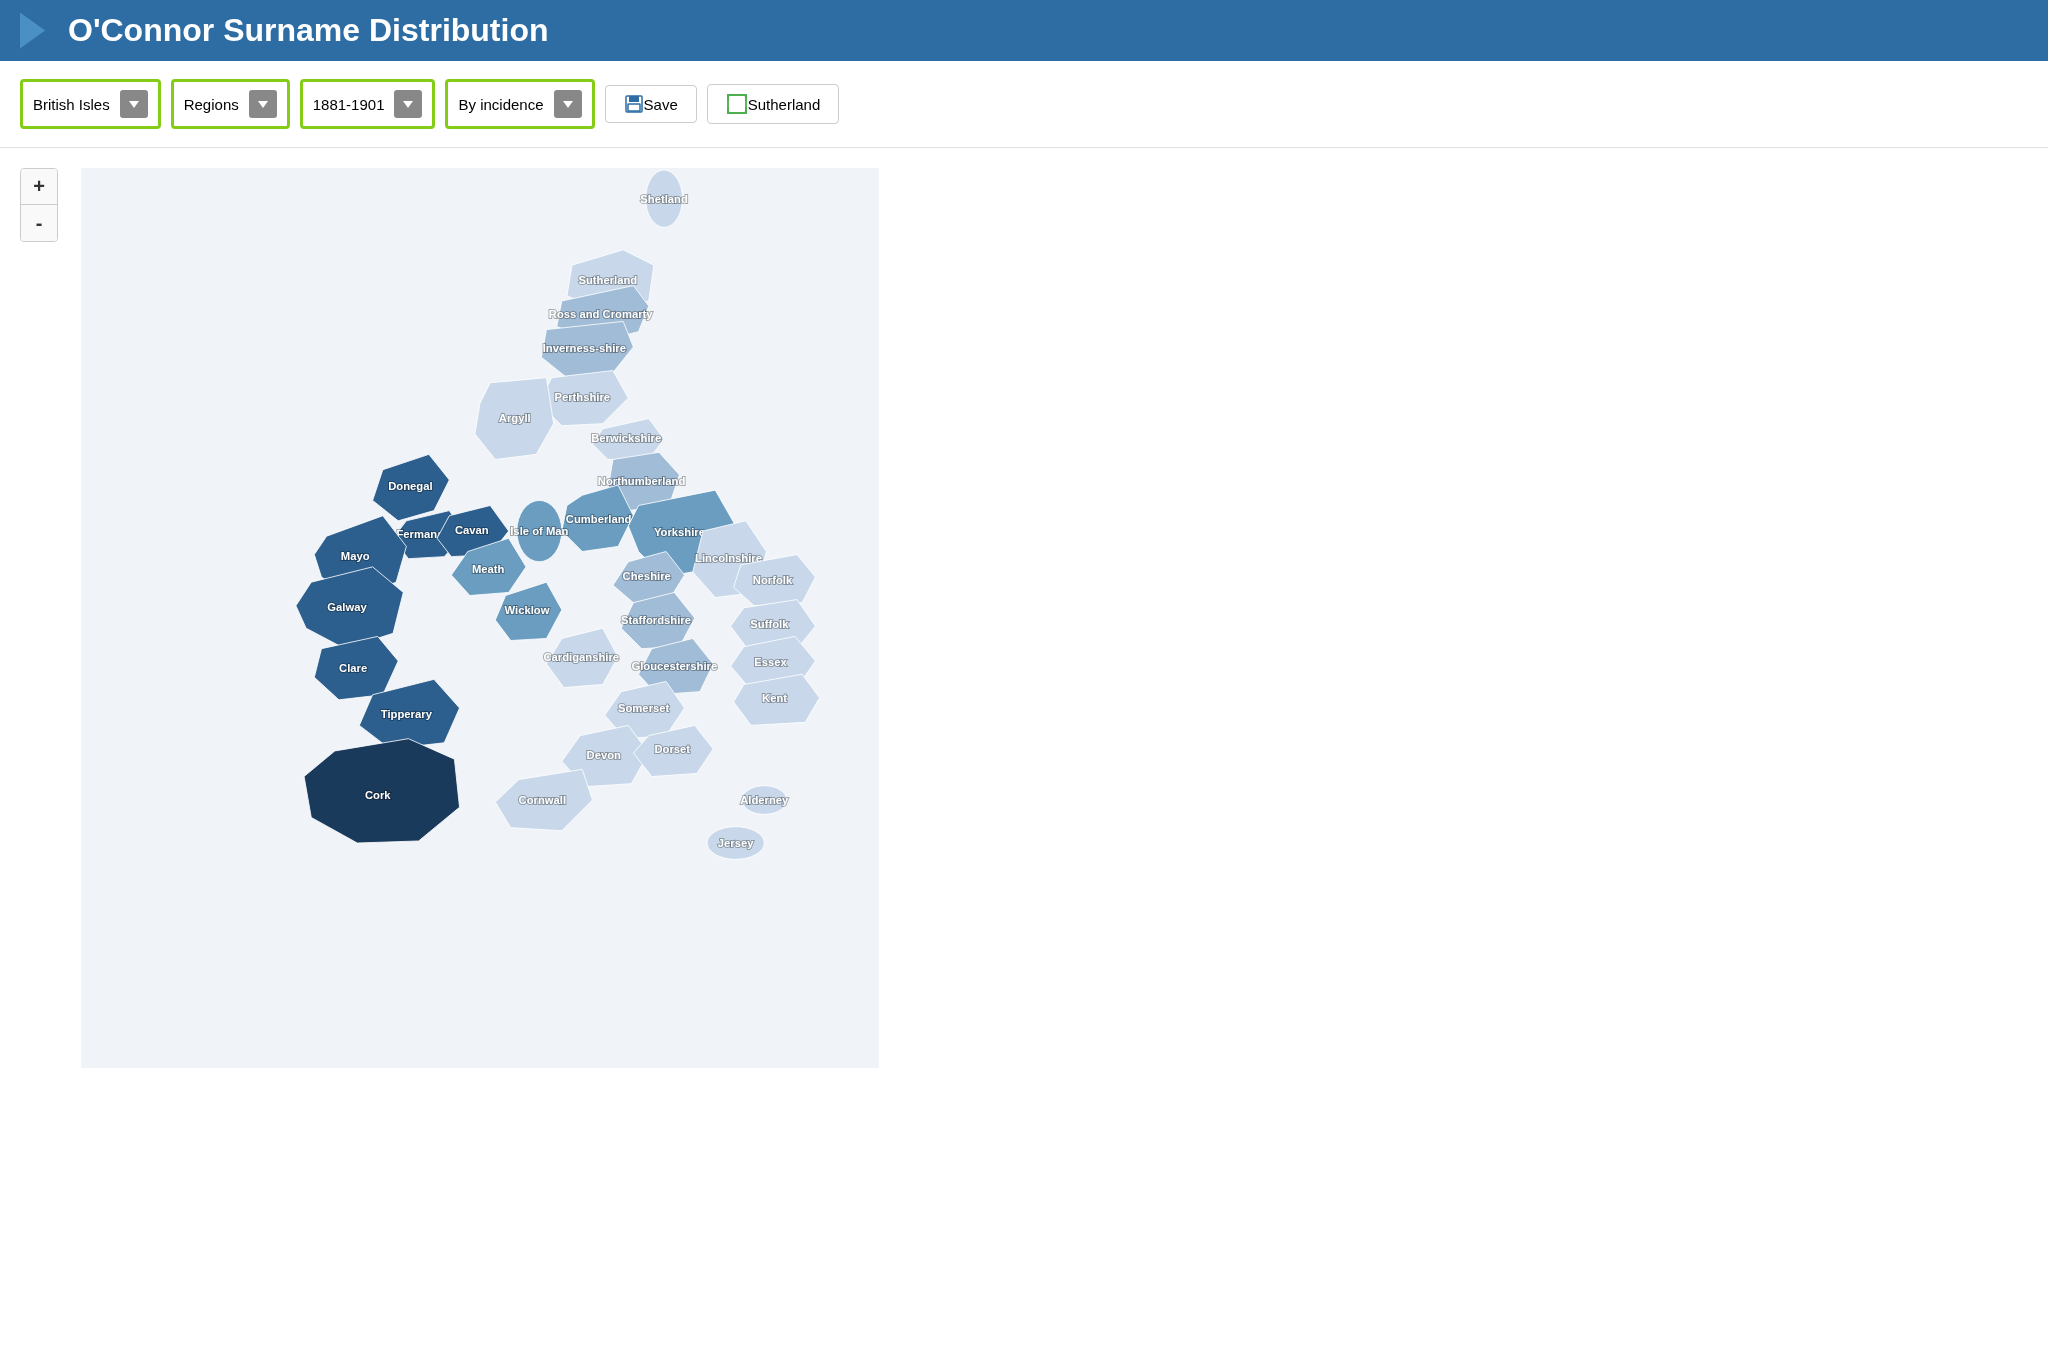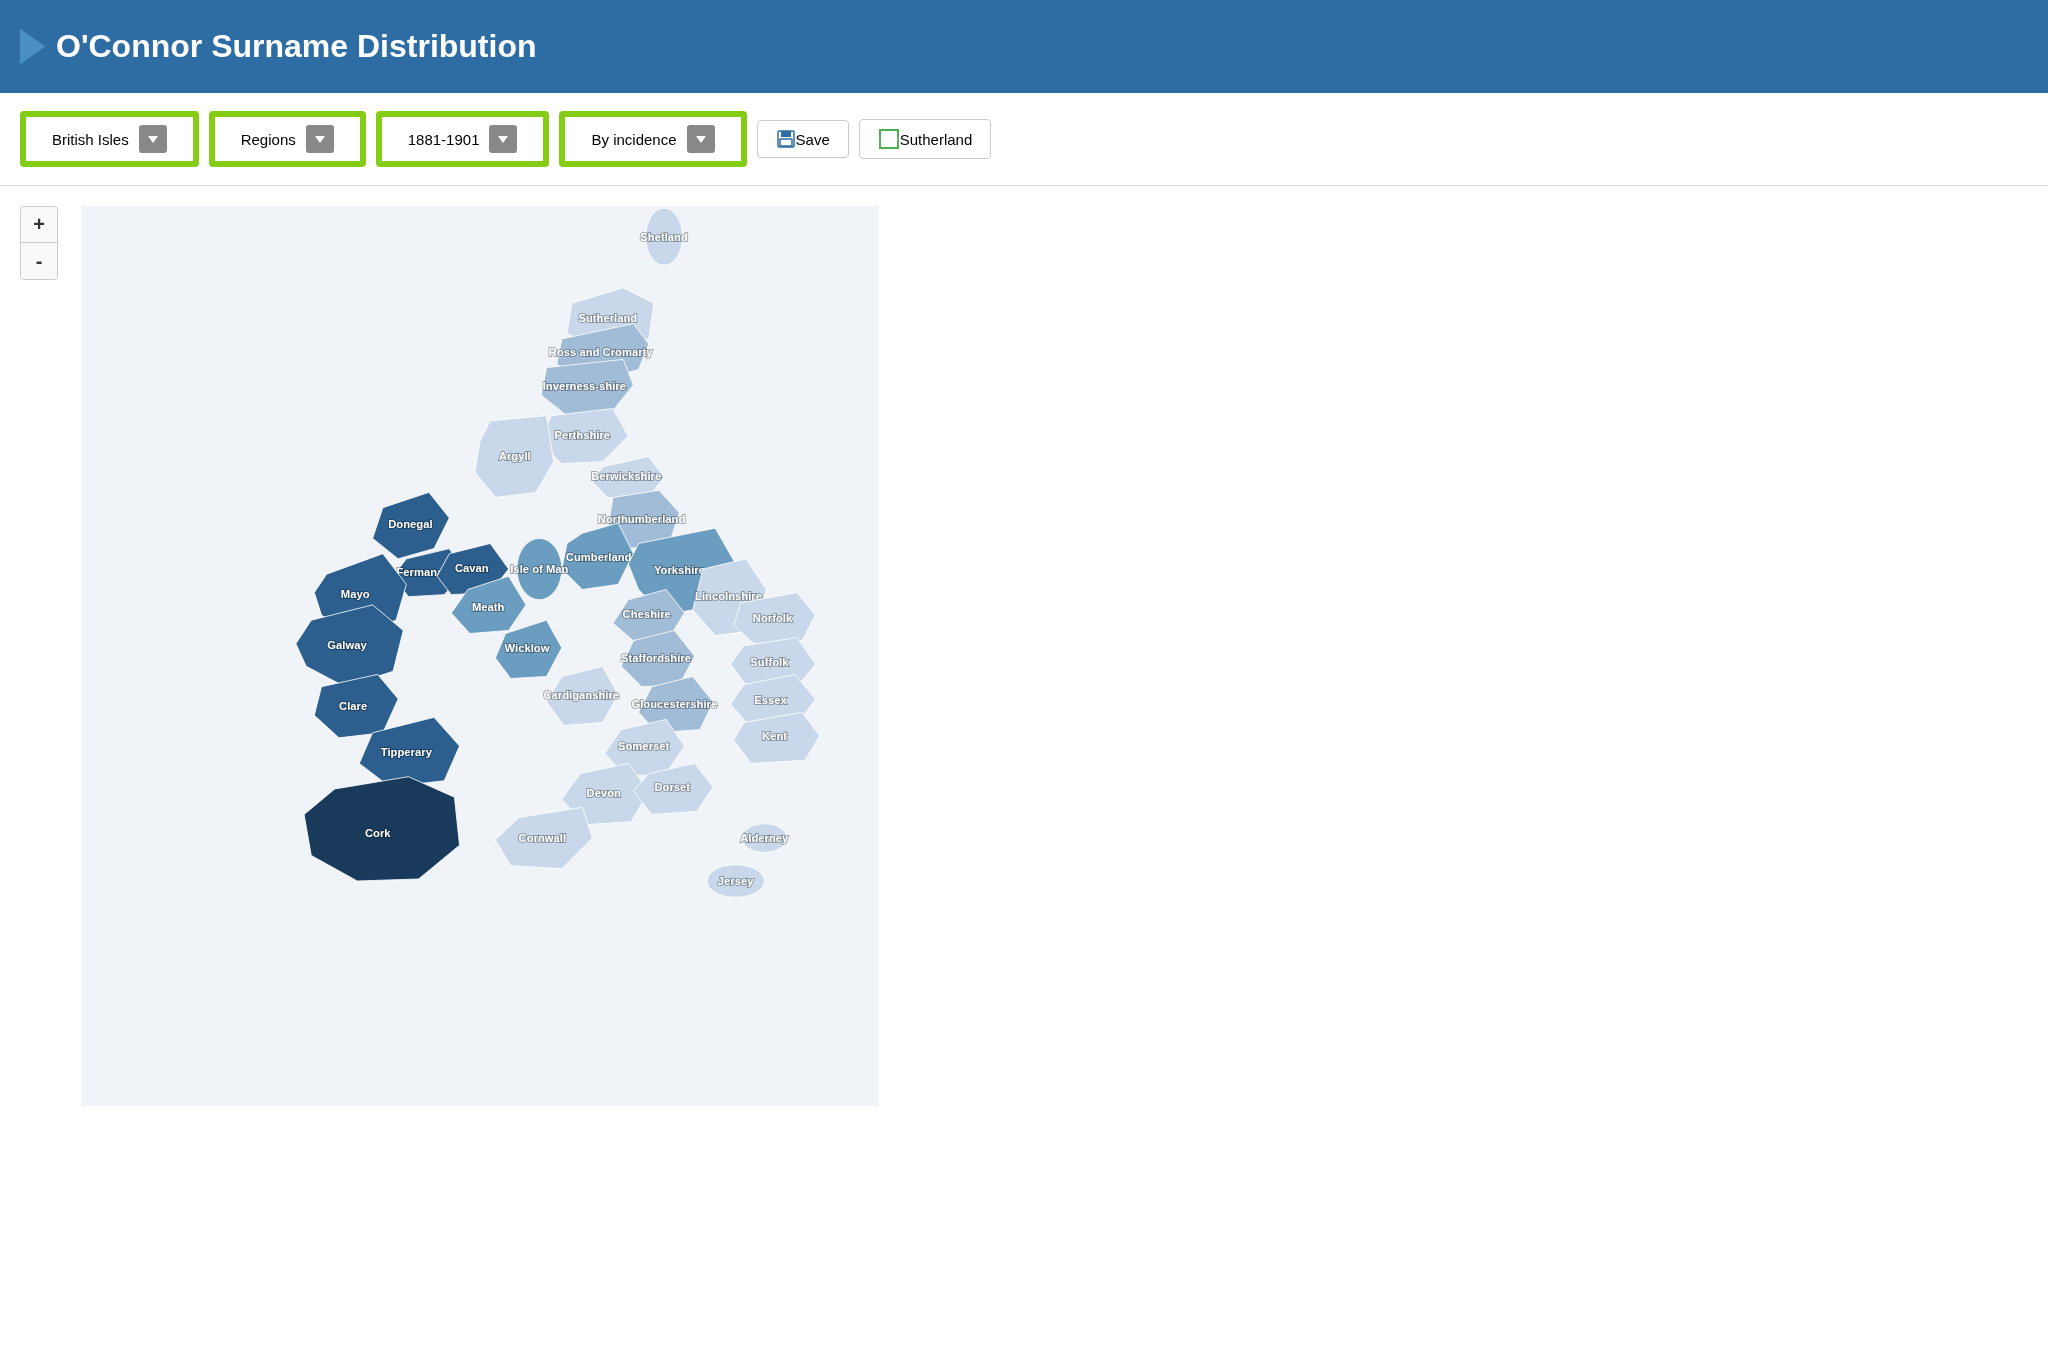--- a/index.html
+++ b/index.html
@@ -1,23 +1,24 @@
 <!DOCTYPE html>
 <html><head>
   <meta charset="utf-8">
   <style>
     * { box-sizing: border-box; margin: 0; padding: 0; }
     body { font-family: Arial, sans-serif; background: #fff; }
 
     
     .header {
       background: #2e6da4;
-      padding: 28px 20px;
-      display: flex;
-      align-items: center;
+      padding: 12px 20px;
+      display: flex;
+      align-items: center;
+      gap: 12px;
     }
     .header-arrow {
       width: 36px; height: 36px;
       background: #4a90c4;
       clip-path: polygon(0 0, 70% 50%, 0 100%);
     }
     .header-title {
       color: #fff;
       font-size: 32px;
       font-weight: bold;
@@ -29,22 +30,22 @@
       align-items: center;
       gap: 10px;
       padding: 18px 20px;
       background: #fff;
       border-bottom: 1px solid #e0e0e0;
     }
     .dropdown-btn {
       display: flex;
       align-items: center;
       gap: 6px;
-      padding: 8px 26px;
-      border: 6px solid #84cc16;
+      padding: 8px 10px;
+      border: 3px solid #84cc16;
       border-radius: 4px;
       background: #fff;
       font-size: 15px;
       cursor: pointer;
     }
     .dropdown-btn .arrow {
       display: inline-block;
       width: 0; height: 0;
       border-left: 5px solid transparent;
       border-right: 5px solid transparent;

